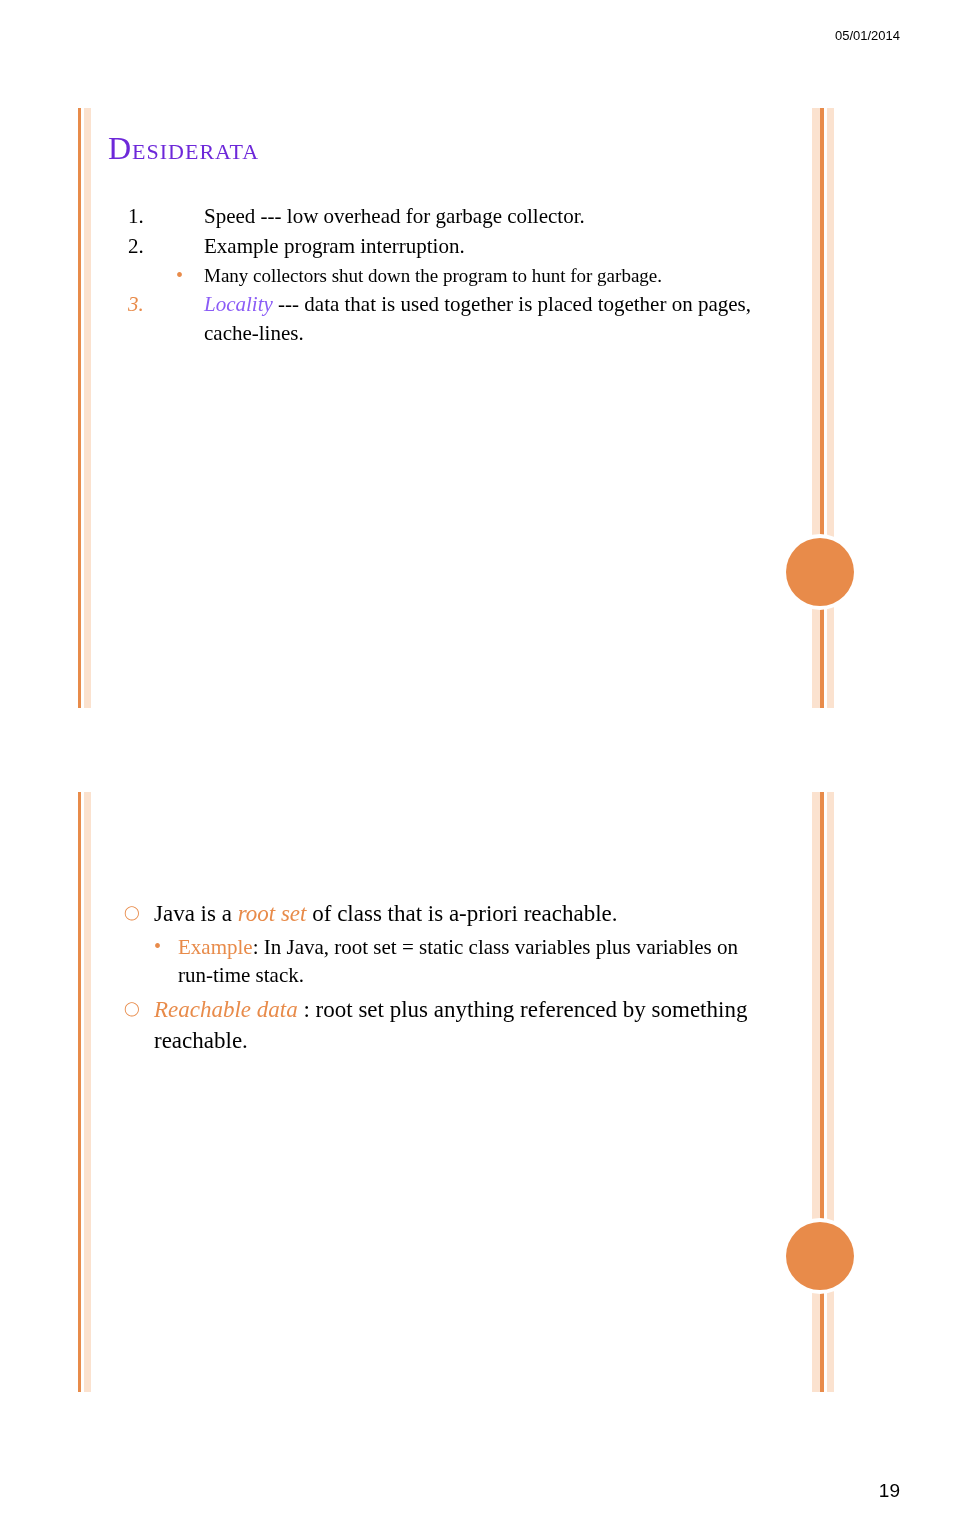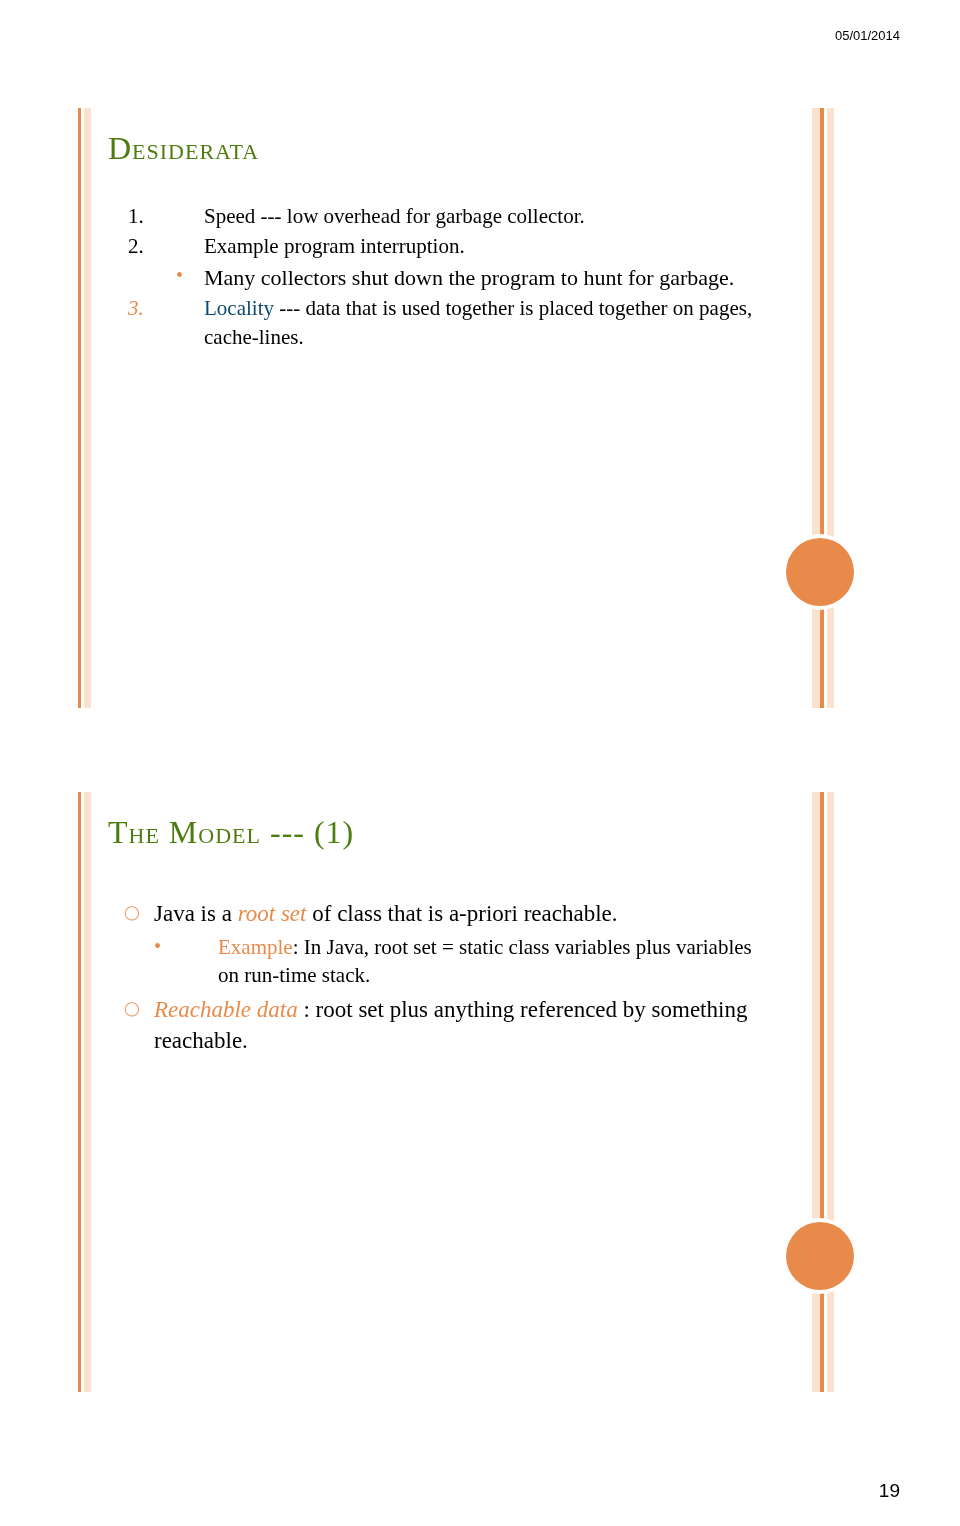--- a/index.html
+++ b/index.html
@@ -70,54 +70,54 @@
     box-shadow: 0 0 0 4px #ffffff;
   }
 
   .slide-title {
     position: absolute;
     left: 30px;
     top: 22px;
     font-size: 32px;
     font-variant: small-caps;
     letter-spacing: 1px;
-    color: #4d7c0f;
+    color: #6d28d9;
   }
 
   .content1 {
     position: absolute;
     left: 50px;
     top: 94px;
     width: 630px;
     font-size: 21px;
     line-height: 1.35;
   }
   .content1 .row { display: flex; margin-bottom: 2px; }
   .content1 .num { width: 48px; flex: none; }
   .content1 .txt { flex: 1; margin-left: 28px; }
   .content1 .sub { display:flex; margin-left: 48px; margin-bottom: 2px; }
   .content1 .sub .dotb { width: 28px; flex:none; color:#e88b4a; font-size: 20px; line-height: 1.2; }
-  .content1 .sub .stxt { flex:1; font-size: 22px; }
-  .italic-accent { color: #0c4a6e; }
+  .content1 .sub .stxt { flex:1; font-size: 19px; }
+  .italic-accent { font-style: italic; color: #8b5cf6; }
   .num.accent { font-style: italic; color: #e88b4a; }
 
   .content2 {
     position: absolute;
     left: 46px;
     top: 106px;
     width: 640px;
     font-size: 23px;
     line-height: 1.35;
   }
   .content2 .row { display:flex; margin-bottom: 4px; }
   .content2 .obul { width: 30px; flex:none; color:#e88b4a; font-size: 14px; line-height: 2; font-family: Arial, sans-serif; }
   .content2 .txt { flex:1; }
   .content2 .sub { display:flex; margin-left: 30px; margin-bottom: 4px; }
   .content2 .sub .dotb { width: 24px; flex:none; color:#e88b4a; font-size: 20px; line-height: 1.3; }
-  .content2 .sub .stxt { flex:1; font-size: 21px; margin-left: 40px; }
+  .content2 .sub .stxt { flex:1; font-size: 21px; }
   .accent { color:#e88b4a; }
   .accent-i { color:#e88b4a; font-style: italic; text-align: center; }
 </style>
 </head>
 <body>
 
 <div class="date">05/01/2014</div>
 
 <div class="slide top">
   <div class="left-rail">
@@ -158,21 +158,20 @@
       <div class="a"></div>
       <div class="b"></div>
     </div>
   <div class="right-rail">
       <div class="a"></div>
       <div class="b"></div>
       <div class="c"></div>
     </div>
   <div class="dot"></div>
 
-  <div class="slide-title">The Model --- (1)</div>
 
   <div class="content2">
     <div class="row">
       <div class="obul">◯</div>
       <div class="txt"><span>Java is a </span><span class="accent-i">root set</span><span>  of class that is a-priori reachable.</span></div>
     </div>
     <div class="sub">
       <div class="dotb">•</div>
       <div class="stxt"><span class="accent">Example</span><span>: In Java, root set = static class variables plus variables on run-time stack.</span></div>
     </div>

